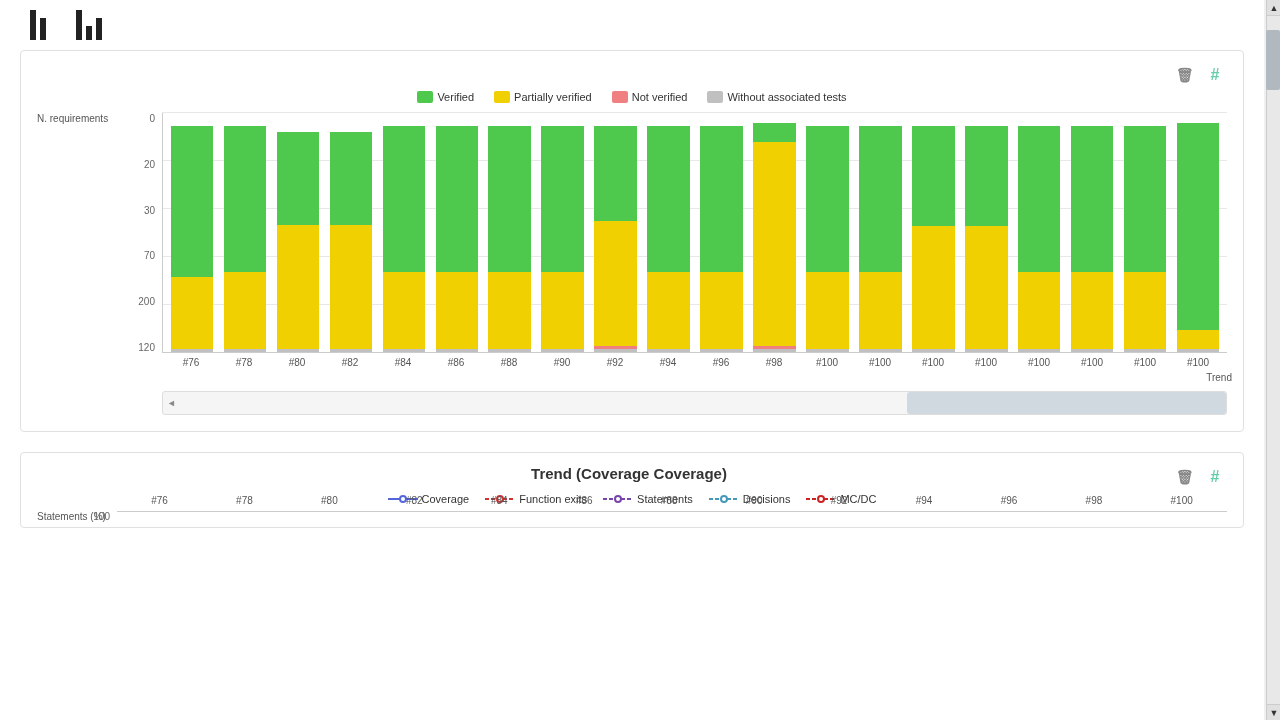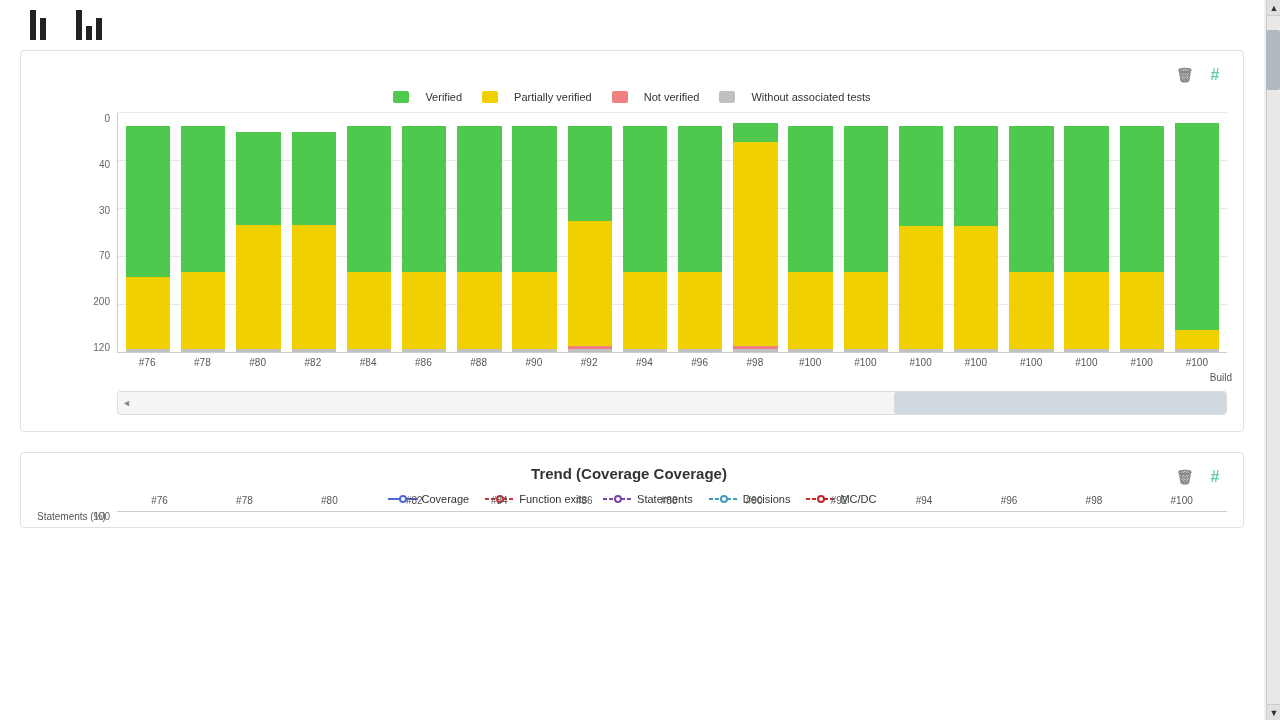--- a/index.html
+++ b/index.html
@@ -100,21 +100,21 @@
       display: flex;
       justify-content: center;
       gap: 20px;
       margin-bottom: 10px;
       font-size: 11px;
     }
 
     .legend-item {
       display: flex;
       align-items: center;
-      gap: 16px;
+      gap: 4px;
     }
 
     .legend-color {
       width: 16px;
       height: 12px;
       border-radius: 2px;
     }
 
     .chart-area {
       display: flex;
@@ -340,29 +340,32 @@
           <div class="legend-color" style="background:#f08080"></div>
           <span>Not verified</span>
         </div>
         <div class="legend-item">
           <div class="legend-color" style="background:#c0c0c0"></div>
           <span>Without associated tests</span>
         </div>
       </div>
 
       <div class="chart-area">
+        <div style="position:relative;width:45px">
+          <div class="y-axis-label" style="font-size:10px;color:#555;white-space:nowrap;top:0;left:0">N. requirements</div>
+        </div>
         <div class="chart-inner">
           <div class="bar-chart" style="height:270px">
 
             <div class="y-axis">
               <span>120</span>
               <span>200</span>
               <span>70</span>
               <span>30</span>
-              <span>40</span>
+              <span>20</span>
               <span>0</span>
             </div>
 
             <div class="grid-lines">
               <div class="grid-line" style="bottom:0%"></div>
               <div class="grid-line" style="bottom:20%"></div>
               <div class="grid-line" style="bottom:40%"></div>
               <div class="grid-line" style="bottom:60%"></div>
               <div class="grid-line" style="bottom:80%"></div>
               <div class="grid-line" style="bottom:100%"></div>
@@ -529,21 +532,21 @@
                 <div class="x-label">#100</div>
                 <div class="x-label">#100</div>
                 <div class="x-label">#100</div>
                 <div class="x-label">#100</div>
                 <div class="x-label">#100</div>
                 <div class="x-label">#100</div>
                 <div class="x-label">#100</div>
                 <div class="x-label">#100</div>
               </div>
 
-            <div class="build-label" style="bottom:0;right:-5px;font-size:10px">Build</div>
+            <div class="build-label" style="bottom:0;right:-5px;font-size:10px">Trend</div>
           </div>
 
           <div class="scrollbar-area">
             <div class="scrollbar-arrows">
               <span style="font-size:9px;color:#888;cursor:pointer">◄</span>
               <span style="font-size:9px;color:#888;cursor:pointer">►</span>
             </div>
             <div class="scrollbar-thumb"></div>
           </div>
         </div>

